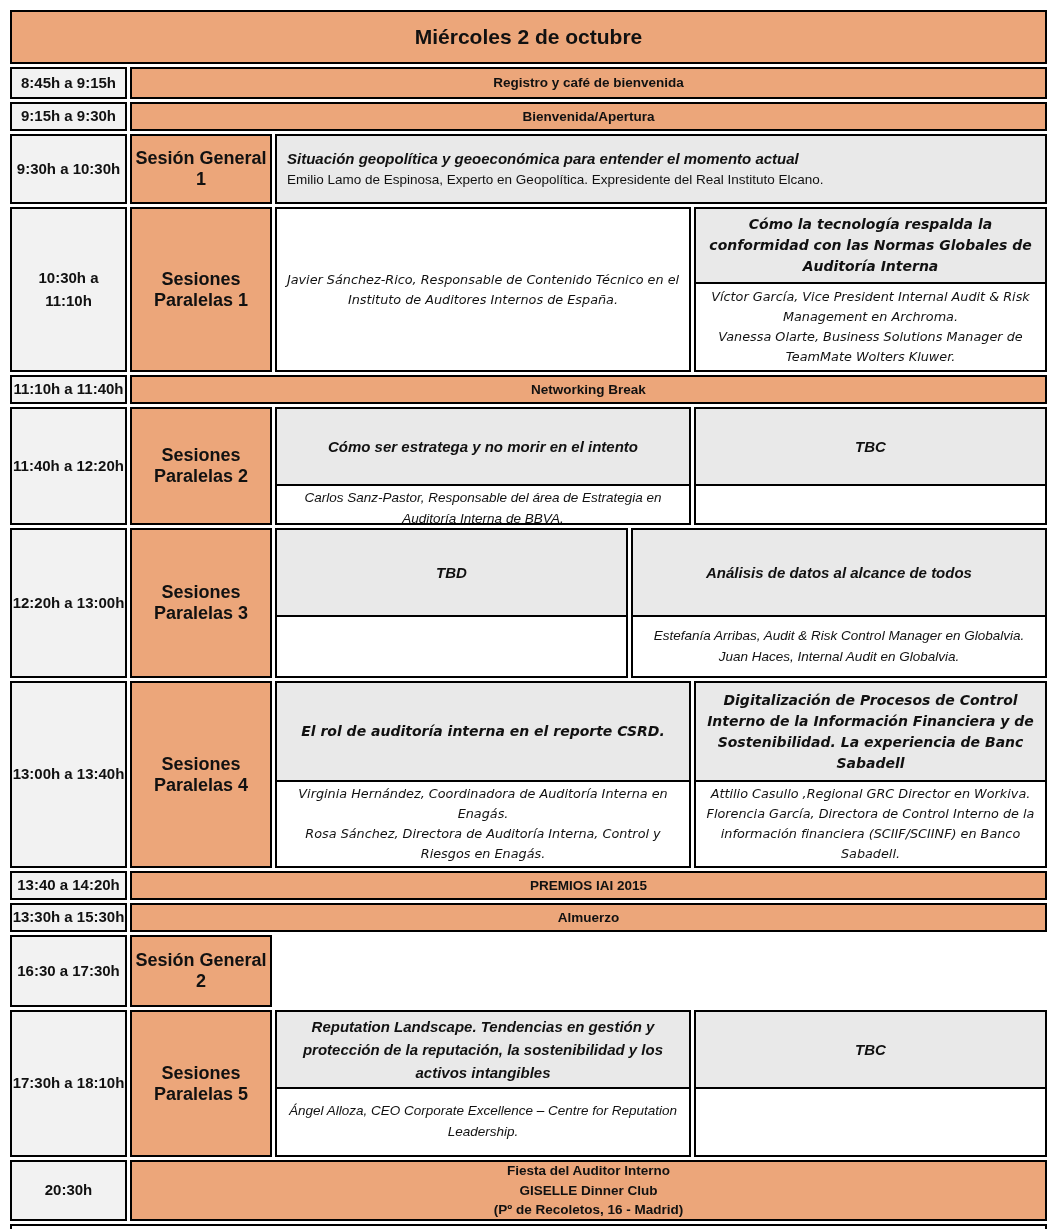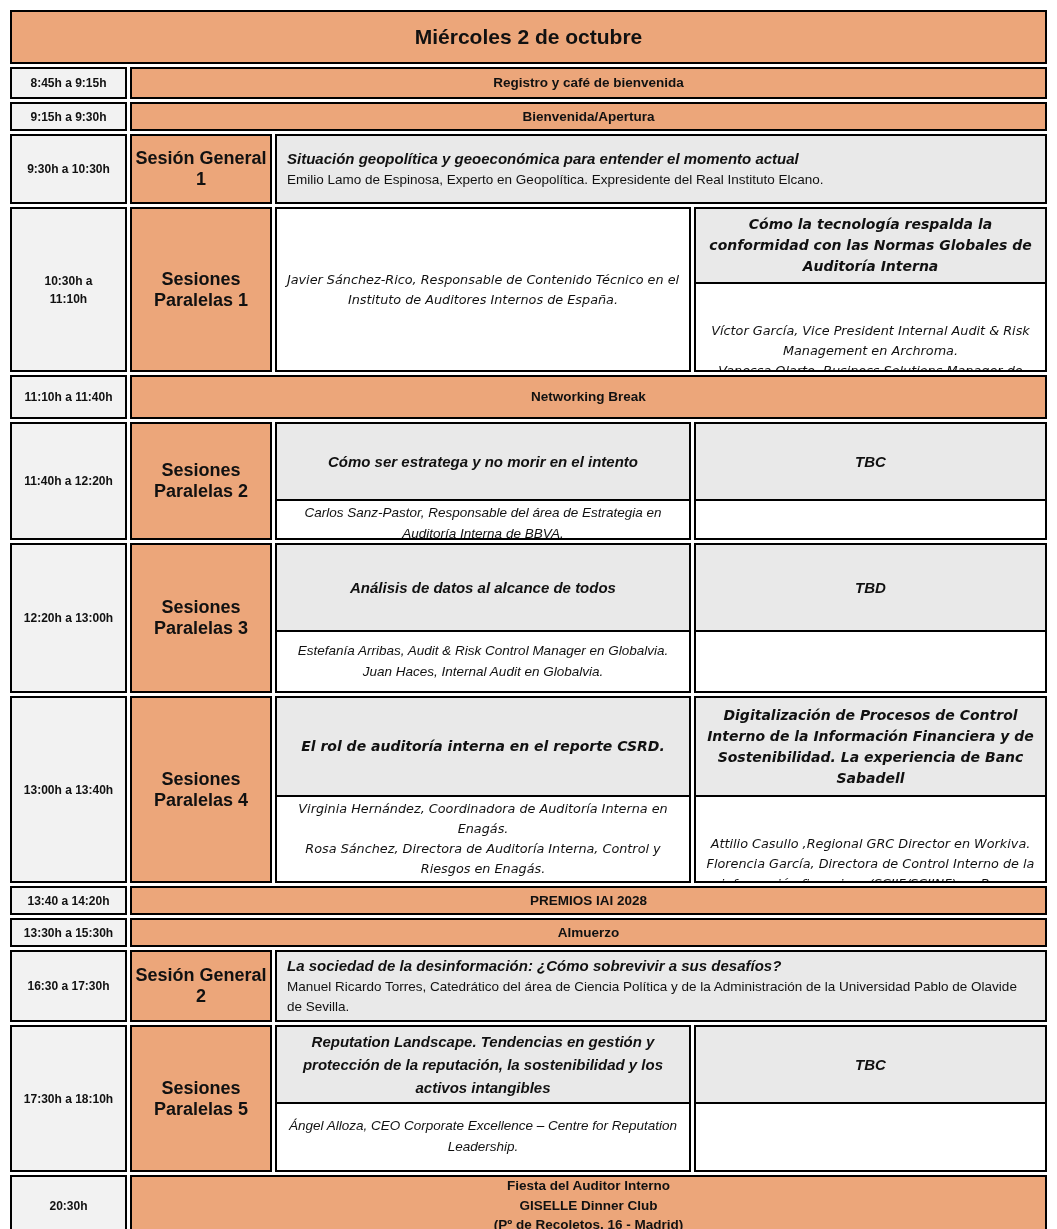--- a/index.html
+++ b/index.html
@@ -19,21 +19,21 @@
     display:flex;flex-direction:column;gap:3px;
   }
   .row{display:flex;gap:3px;flex:none;}
   .cell{
     box-sizing:border-box;border:2px solid var(--border);
     display:flex;align-items:center;justify-content:center;
     text-align:center;
   }
   .time{
     width:117px;flex:none;background:var(--time_bg);
-    font-weight:bold;font-size:12px;line-height:1.5;white-space:pre-line;
+    font-weight:bold;font-size:15px;line-height:1.5;white-space:pre-line;
   }
   .session{
     width:142px;flex:none;background:var(--accent);
     font-weight:bold;font-size:18px;padding:0 2px;
   }
   .band{
     flex:1;background:var(--accent);
     font-weight:bold;font-size:13.5px;line-height:1.45;white-space:pre-line;
   }
   .header-cell{flex:1;background:var(--accent);font-weight:bold;font-size:21px;}
@@ -43,21 +43,21 @@
     display:flex;flex-direction:column;justify-content:center;align-items:flex-start;
     text-align:left;
   }
   .gtitle{font-weight:bold;font-style:italic;font-size:15px;line-height:1.5;}
   .gspeaker{font-size:13.5px;line-height:1.5;}
   .pcell{
     box-sizing:border-box;border:2px solid var(--border);
     display:flex;flex-direction:column;background:#fff;overflow:hidden;
   }
   .col-left{width:416px;flex:none;}
-  .col-right{flex:1;gap:35px;}
+  .col-right{flex:1;}
   .ptitle{
     flex:none;box-sizing:border-box;background:var(--title_bg);
     border-bottom:2px solid var(--border);
     display:flex;align-items:center;justify-content:center;
     font-weight:bold;font-style:italic;font-size:15px;line-height:1.55;
     text-align:center;white-space:pre-line;padding:0 8px;
   }
   .pspeaker{
     flex:1;background:#fff;display:flex;flex-direction:column;
     align-items:center;justify-content:center;
@@ -108,21 +108,21 @@
     </div>
     <div class="pcell col-right">
       <div class="ptitle alt" style="height:75px">Cómo la tecnología respalda la conformidad con las Normas Globales de Auditoría Interna</div>
       <div class="pspeaker alt">
         <span class="speaker-line">Víctor García, Vice President Internal Audit &amp; Risk Management en Archroma.</span>
         <span class="speaker-line">Vanessa Olarte, Business Solutions Manager de TeamMate Wolters Kluwer.</span>
       </div>
     </div>
   </div>
 
-  <div class="row" style="height:44px">
+  <div class="row" style="height:29px">
     <div class="cell time">11:10h a 11:40h</div>
     <div class="cell band">Networking Break</div>
   </div>
 
   <div class="row" style="height:118px">
     <div class="cell time">11:40h a 12:20h</div>
     <div class="cell session">Sesiones Paralelas 2</div>
     <div class="pcell col-left">
       <div class="ptitle" style="height:77px">Cómo ser estratega y no morir en el intento</div>
       <div class="pspeaker">
@@ -131,31 +131,31 @@
     </div>
     <div class="pcell col-right">
       <div class="ptitle" style="height:77px">TBC</div>
       <div class="pspeaker"></div>
     </div>
   </div>
 
   <div class="row" style="height:150px">
     <div class="cell time">12:20h a 13:00h</div>
     <div class="cell session">Sesiones Paralelas 3</div>
+    <div class="pcell col-right">
+      <div class="ptitle" style="height:87px">TBD</div>
+      <div class="pspeaker"></div>
+    </div>
     <div class="pcell col-left">
       <div class="ptitle" style="height:87px">Análisis de datos al alcance de todos</div>
       <div class="pspeaker">
         <span class="speaker-line">Estefanía Arribas, Audit &amp; Risk Control Manager en Globalvia.</span>
         <span class="speaker-line">Juan Haces, Internal Audit en Globalvia.</span>
       </div>
     </div>
-    <div class="pcell col-right">
-      <div class="ptitle" style="height:87px">TBD</div>
-      <div class="pspeaker"></div>
-    </div>
   </div>
 
   <div class="row" style="height:187px">
     <div class="cell time">13:00h a 13:40h</div>
     <div class="cell session">Sesiones Paralelas 4</div>
     <div class="pcell col-left">
       <div class="ptitle alt" style="height:99px">El rol de auditoría interna en el reporte CSRD.</div>
       <div class="pspeaker alt">
         <span class="speaker-line">Virginia Hernández, Coordinadora de Auditoría Interna en Enagás.</span>
         <span class="speaker-line">Rosa Sánchez, Directora de Auditoría Interna, Control y Riesgos en Enagás.</span>
@@ -165,35 +165,31 @@
       <div class="ptitle alt" style="height:99px">Digitalización de Procesos de Control Interno de la Información Financiera y de Sostenibilidad. La experiencia de Banc Sabadell</div>
       <div class="pspeaker alt">
         <span class="speaker-line">Attilio Casullo ,Regional GRC Director en Workiva.</span>
         <span class="speaker-line">Florencia García, Directora de Control Interno de la información financiera (SCIIF/SCIINF) en Banco Sabadell.</span>
       </div>
     </div>
   </div>
 
   <div class="row" style="height:29px">
     <div class="cell time">13:40 a 14:20h</div>
-    <div class="cell band">PREMIOS IAI 2028</div>
+    <div class="cell band">PREMIOS IAI 2015</div>
   </div>
 
   <div class="row" style="height:29px">
     <div class="cell time">13:30h a 15:30h</div>
     <div class="cell band">Almuerzo</div>
   </div>
 
   <div class="row" style="height:72px">
     <div class="cell time">16:30 a 17:30h</div>
     <div class="cell session">Sesión General 2</div>
-    <div class="gcontent">
-      <div class="gtitle">La sociedad de la desinformación: ¿Cómo sobrevivir a sus desafíos?</div>
-      <div class="gspeaker">Manuel Ricardo Torres, Catedrático del área de Ciencia Política y de la Administración de la Universidad Pablo de Olavide de Sevilla.</div>
-    </div>
   </div>
 
   <div class="row" style="height:147px">
     <div class="cell time">17:30h a 18:10h</div>
     <div class="cell session">Sesiones Paralelas 5</div>
     <div class="pcell col-left">
       <div class="ptitle" style="height:77px">Reputation Landscape. Tendencias en gestión y protección de la reputación, la sostenibilidad y los activos intangibles</div>
       <div class="pspeaker">
         <span class="speaker-line">Ángel Alloza, CEO Corporate Excellence – Centre for Reputation Leadership.</span>
       </div>

